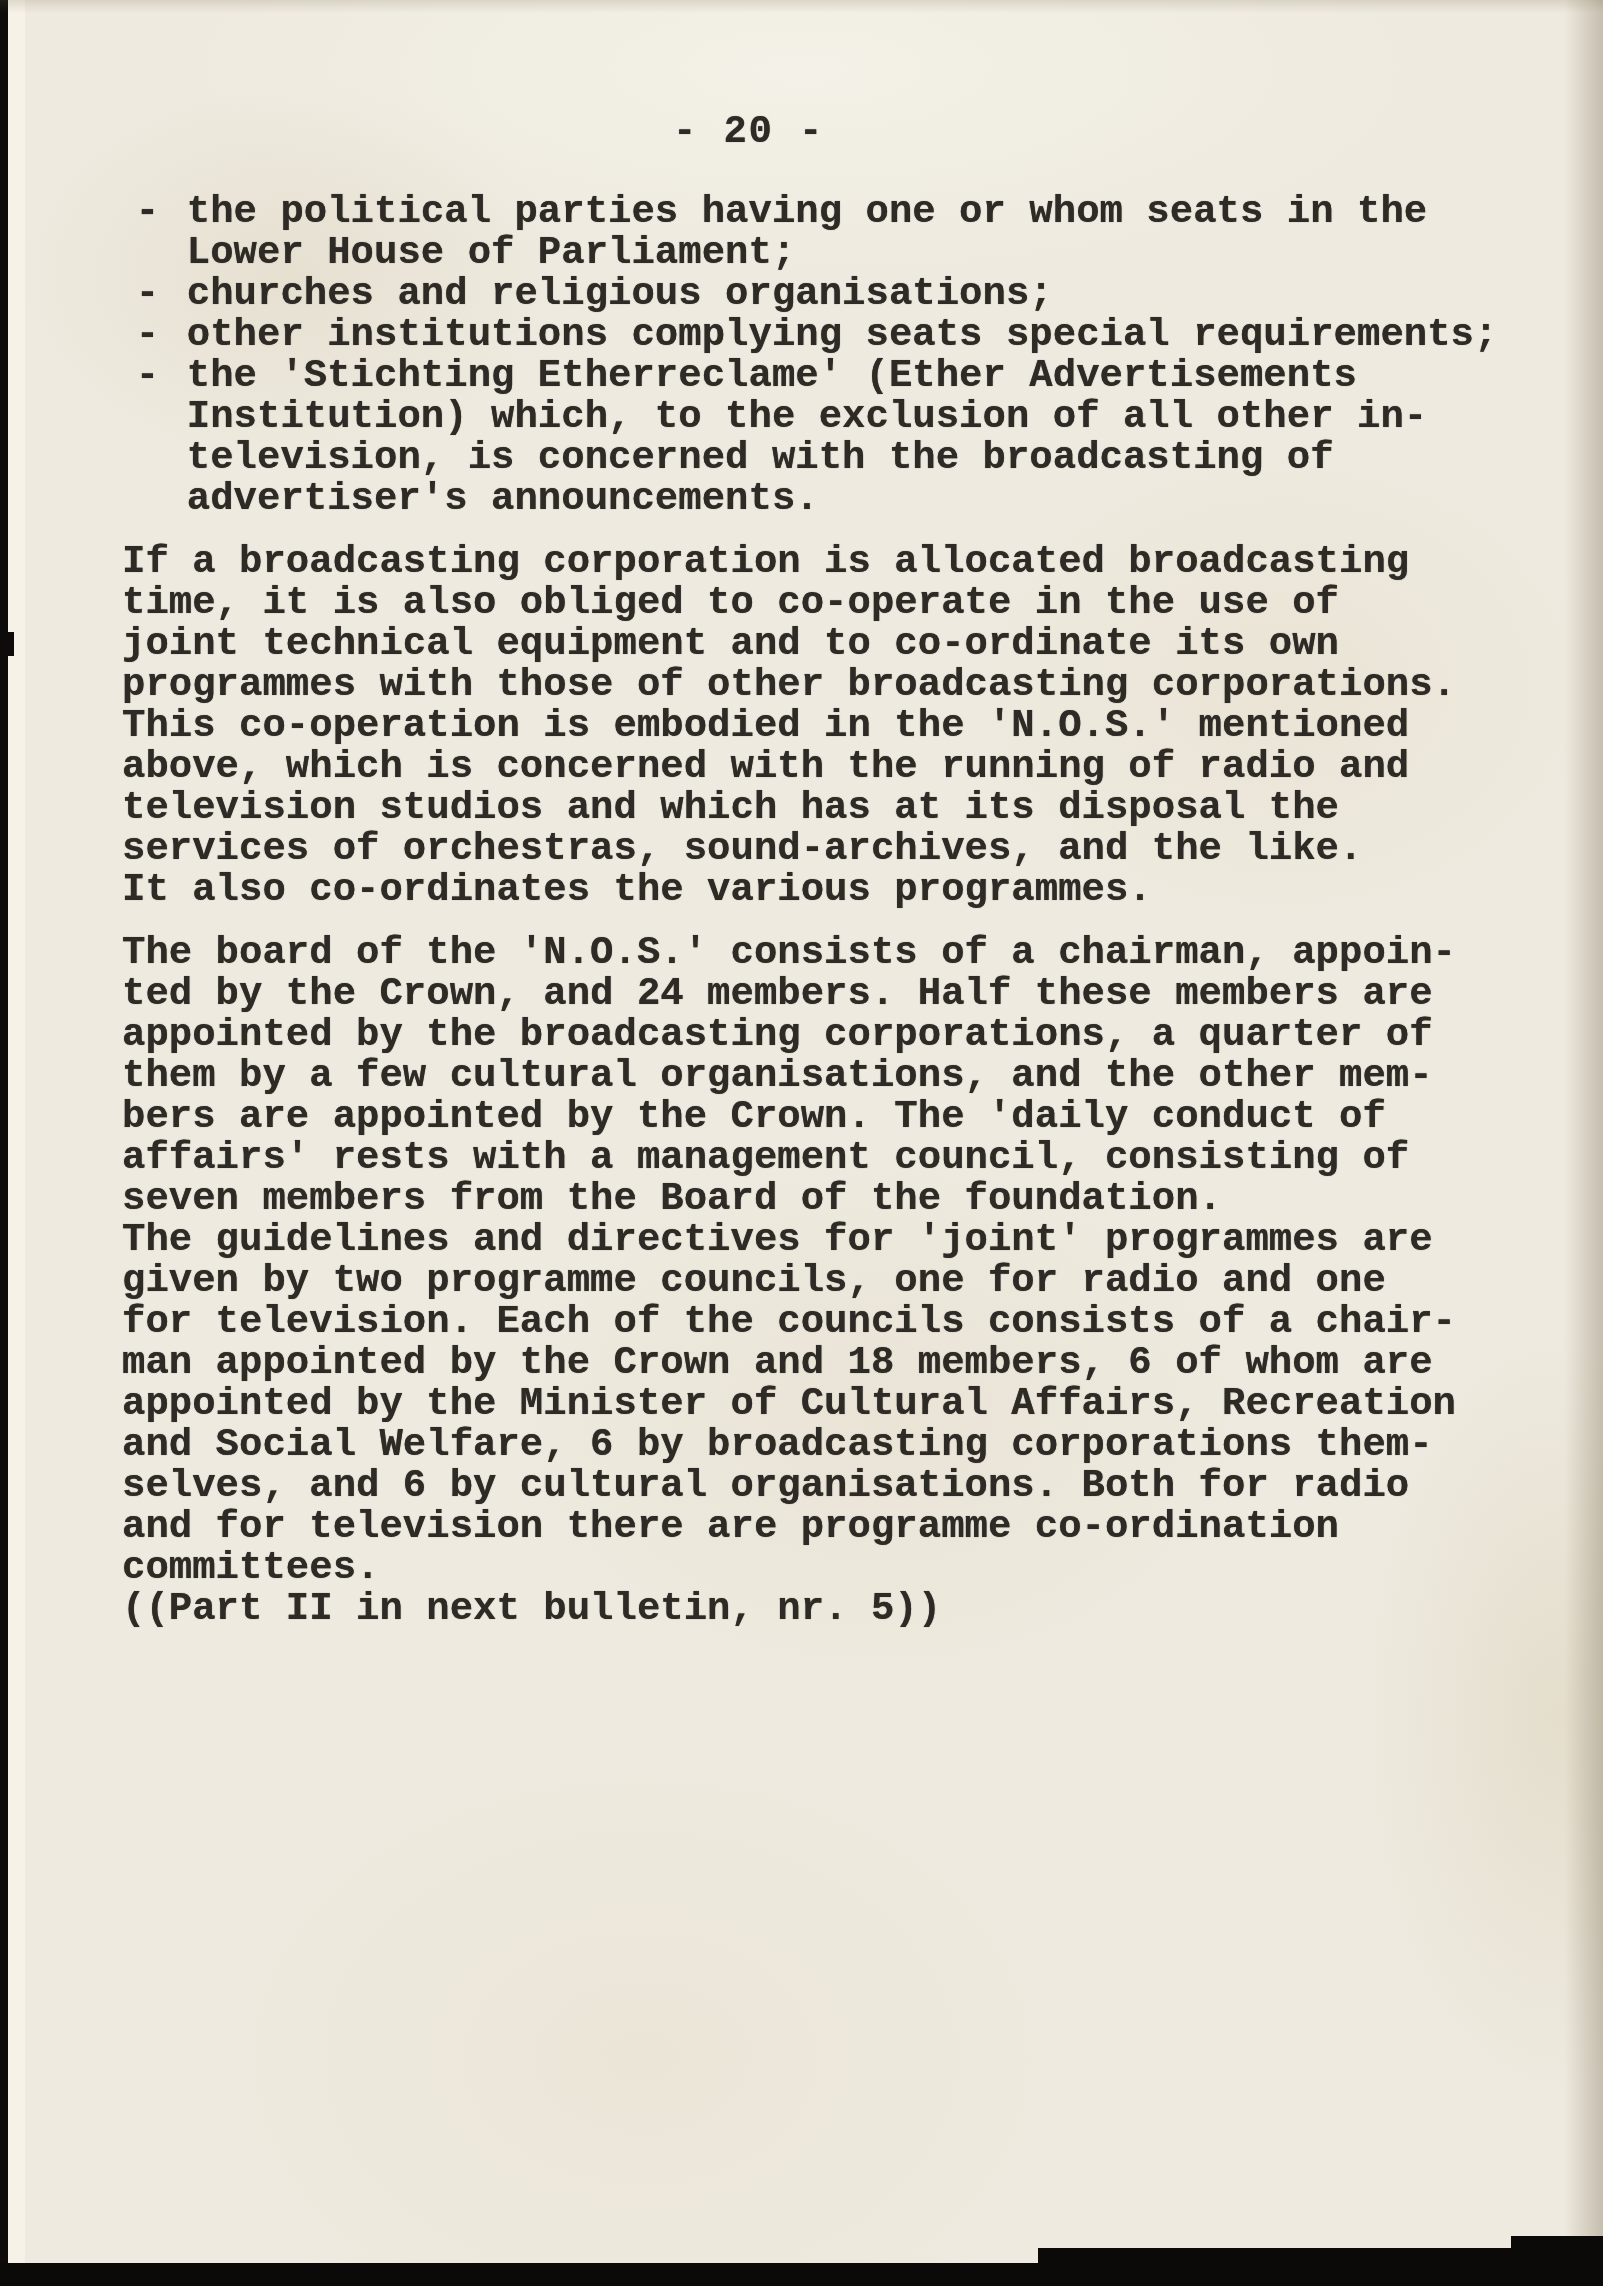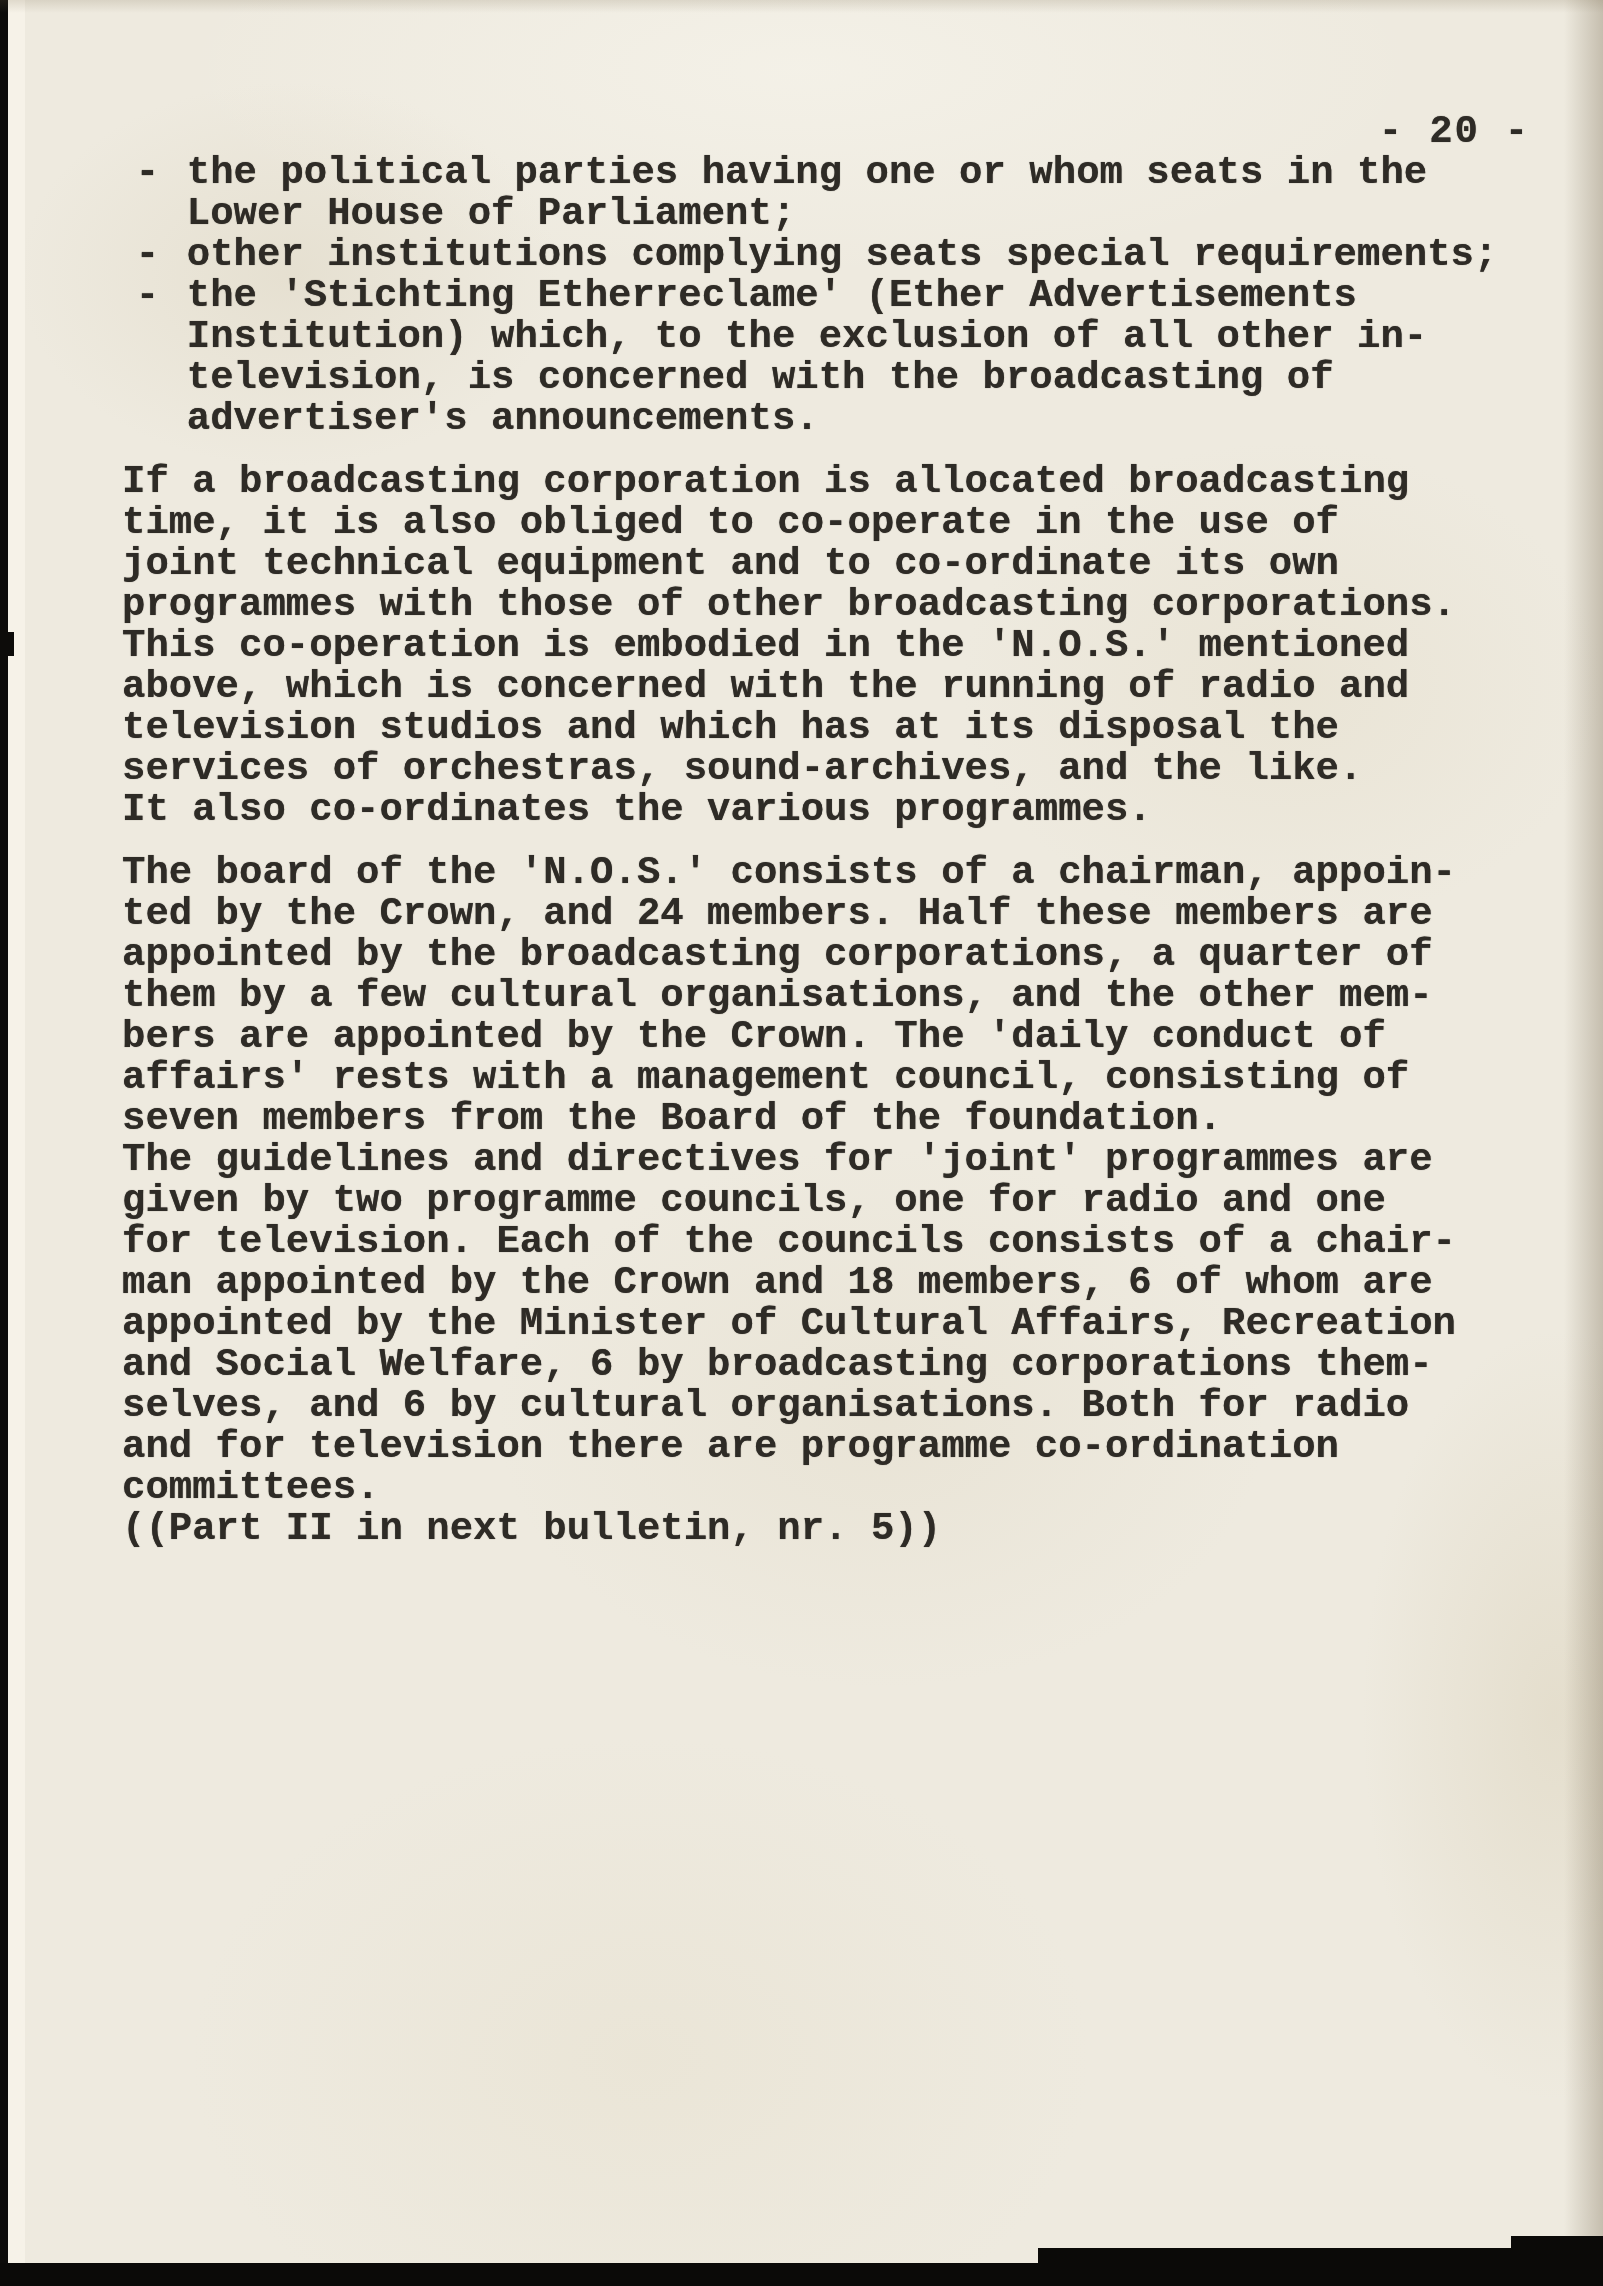--- a/index.html
+++ b/index.html
@@ -34,22 +34,22 @@
       radial-gradient(ellipse 275px 551px at 97% 75%, rgba(205,193,162,0.30), transparent 70%),
       radial-gradient(ellipse 826px 275px at 50% 3%, rgba(248,246,238,0.55), transparent 75%);
   }
   .content {
     position: relative;
     padding: 112px 73px 0 122px;
     z-index: 2;
   }
   .page-number {
     margin-left: 551px;
+    margin-bottom: 39px;
     letter-spacing: 1.8px;
-    text-align: right;
   }
   .list {
     margin-left: 13.8px;
   }
   .cont-line {
     padding-left: 51px;
     white-space: pre-wrap;
   }
   .list-item {
     position: relative;
@@ -150,20 +150,21 @@
       </div>
 
       <div class="list-item">
         <span class="marker">-</span>
         <span class="item-text">the political parties having one or whom seats in the
 Lower House of Parliament;</span>
       </div>
 
       <div class="list-item">
         <span class="marker">-</span>
+        <span class="item-text">churches and religious organisations;</span>
       </div>
 
       <div class="list-item">
         <span class="marker">-</span>
         <span class="item-text">other institutions complying seats special requirements;</span>
       </div>
 
       <div class="list-item">
         <span class="marker">-</span>
         <span class="item-text">the 'Stichting Etherreclame' (Ether Advertisements

